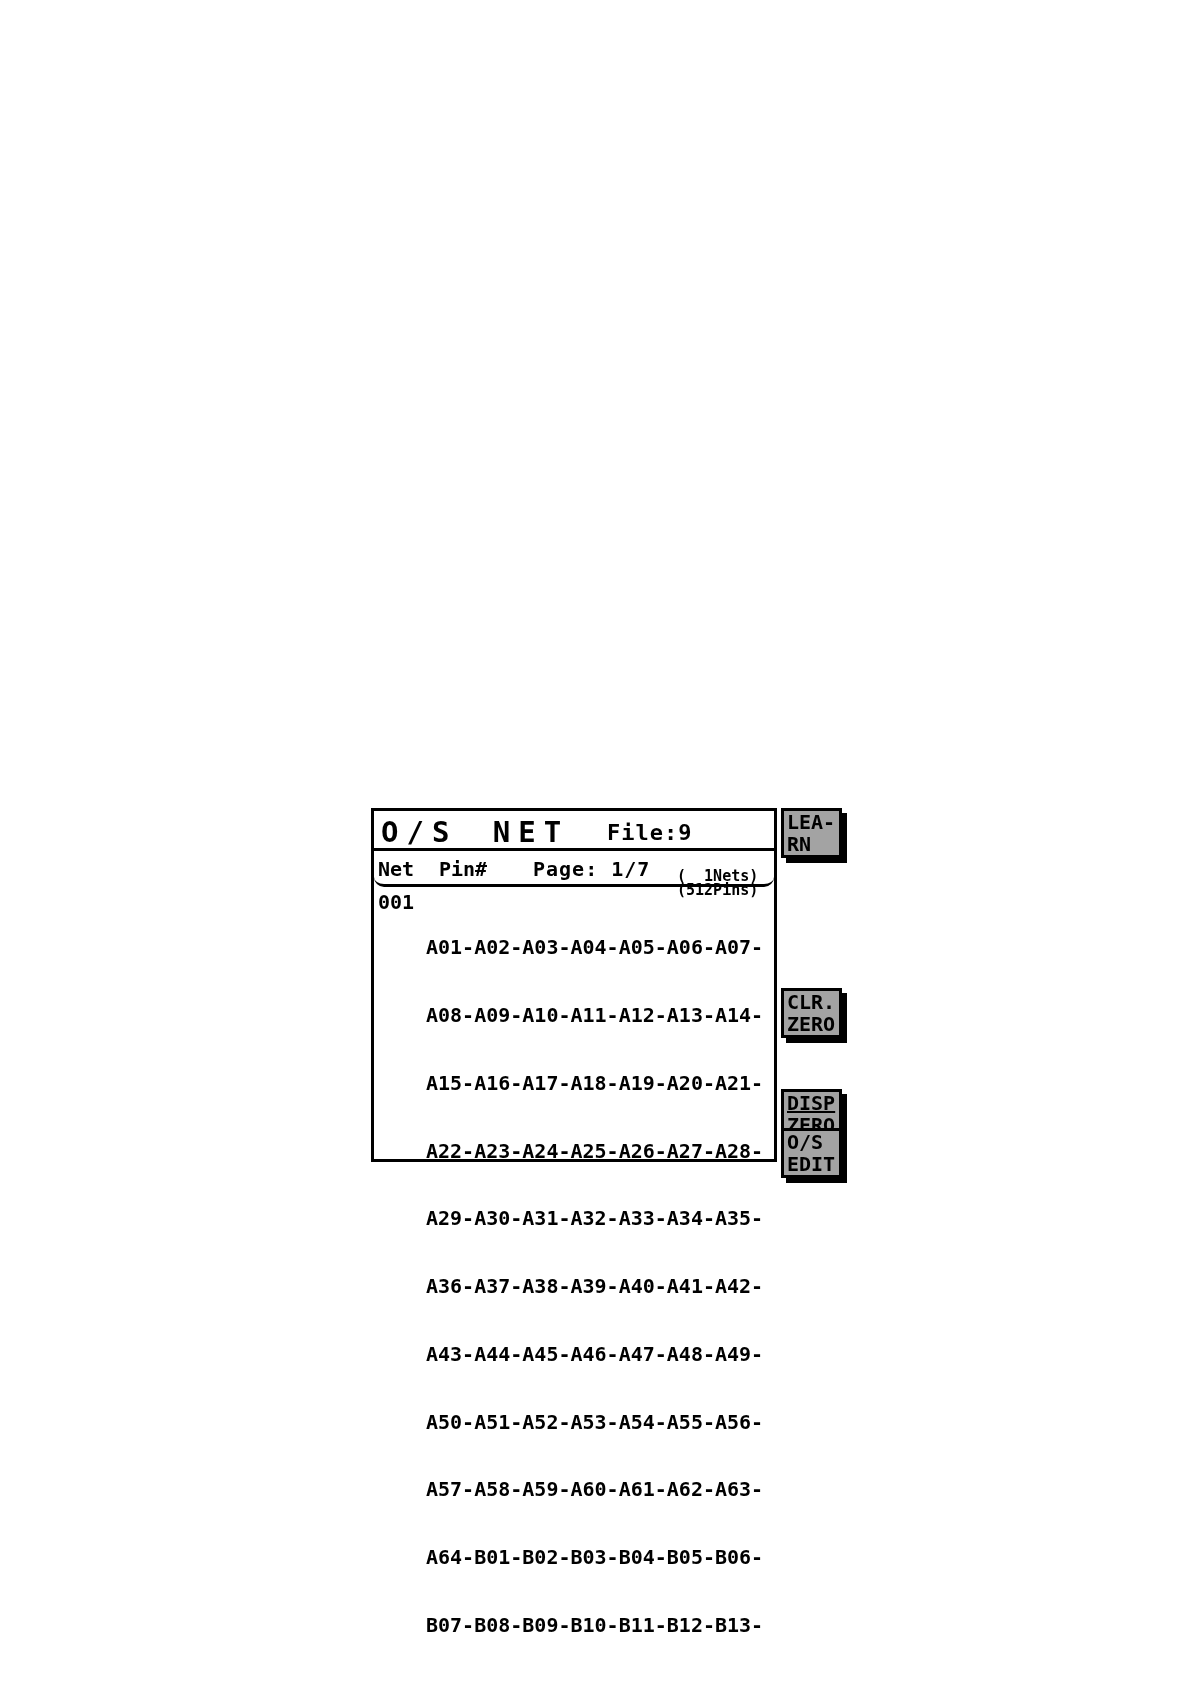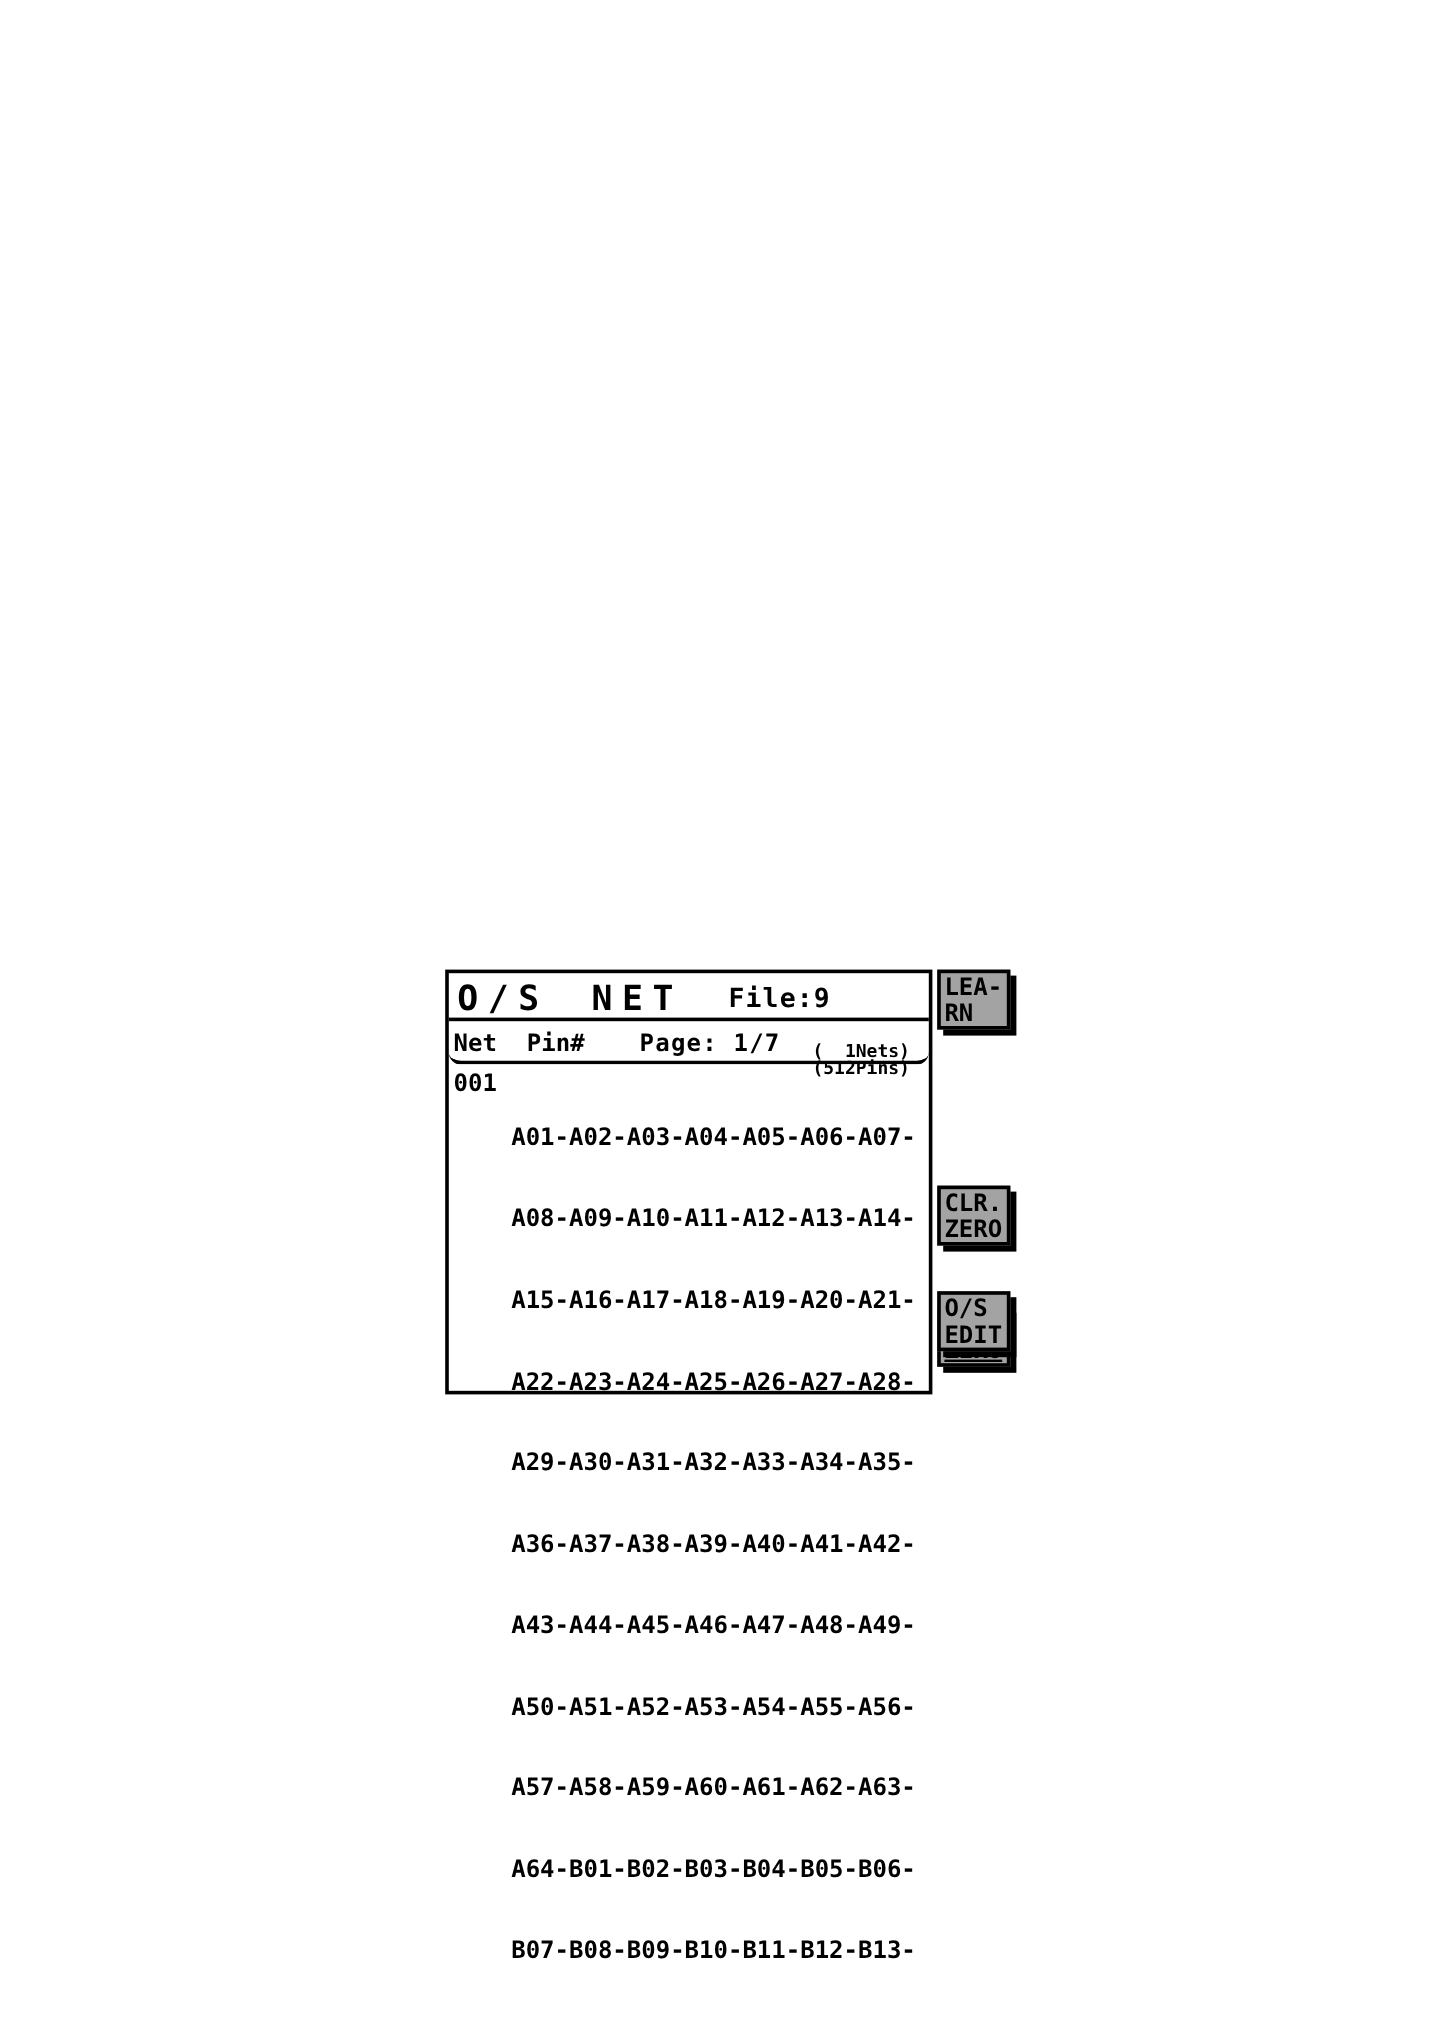--- a/index.html
+++ b/index.html
@@ -75,21 +75,21 @@
     box-shadow:5px 5px 0 #000;
     font-size:20px;
     line-height:21.5px;
     padding:1px 1px 0 3px;
     white-space:pre;
     cursor:pointer;
   }
   .fbtn-learn{top:808px;}
   .fbtn-clr-zero{top:988px;}
   .fbtn-disp-zero{top:1089px;text-decoration:underline;}
-  .fbtn-os-edit{top:1076px;}
+  .fbtn-os-edit{top:1128px;}
 </style>
 </head>
 <body>
 
 <div class="panel">
 
   <div class="title-bar">
     <span class="title">O/S NET</span>
     <span class="file">File:9</span>
   </div>

